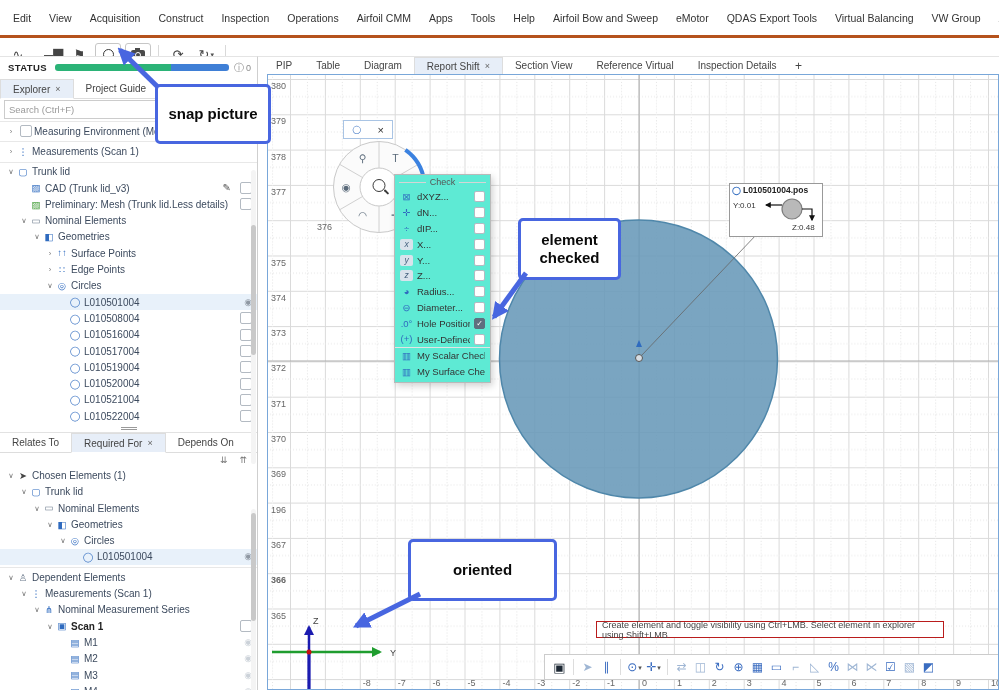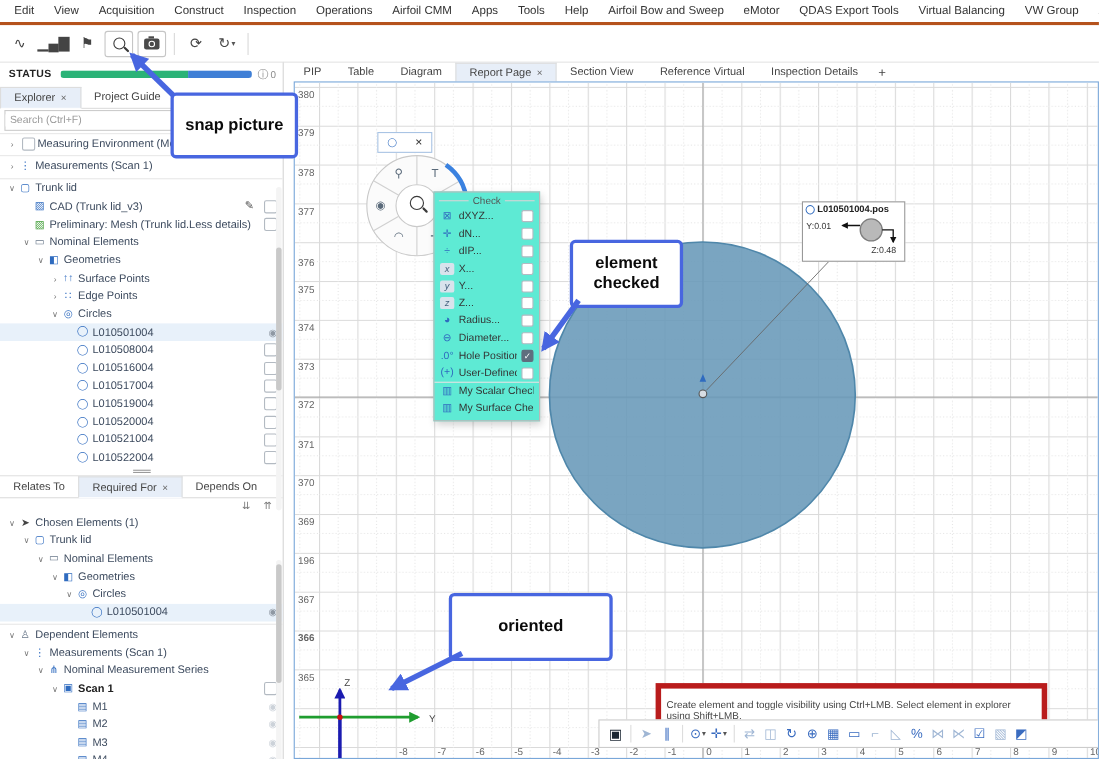--- a/index.html
+++ b/index.html
@@ -1,19 +1,19 @@
 <!DOCTYPE html>
 <html><head>
 <meta charset="utf-8">
 <style>
   html,body{margin:0;padding:0}
   body{width:999px;height:690px;position:relative;overflow:hidden;background:#fff;
        font-family:"Liberation Sans",sans-serif;-webkit-font-smoothing:antialiased}
   
-  .menu-bar{height:20px;display:flex;align-items:center;padding-left:4px}
+  .menu-bar{height:35px;display:flex;align-items:center;padding-left:4px}
   .menu-item{font-size:10.5px;color:#333;padding:0 9px;white-space:nowrap}
   .accent{height:3px;background:#b5521c}
   .toolbar{height:33px;display:flex;align-items:center;padding-left:4px;background:#fff}
   .tbtn{min-width:24px;height:22px;display:flex;align-items:center;justify-content:center;
         font-size:13px;color:#444;margin:0 2px;border-radius:3px;gap:1px}
   .tbtn.boxed{border:1px solid #c6c6c6}
   .tb-glyph{line-height:1}
   .caret{font-size:7px;color:#555}
   .tsep{width:1px;height:20px;background:#d9d9d9;margin:0 5px}
   .mag{width:9px;height:9px;border:1.6px solid #3a3a3a;border-radius:50%;position:relative;display:inline-block}
@@ -62,22 +62,22 @@
   .vsb-thumb{position:absolute;left:0;width:5px;background:#c9c9c9;border-radius:3px}
   
   .main{position:absolute;left:258px;top:56px;right:0;bottom:0;background:#fff;border-top:1px solid #e4e4e4}
   .rtabs{height:17px;display:flex;align-items:stretch;padding-left:6px}
   .rtab{display:flex;align-items:center;gap:5px;padding:0 12px;font-size:10px;color:#444;white-space:nowrap}
   .rtab.active{background:#e7eef8}
   .canvas{position:absolute;left:9px;top:17px;right:0;bottom:0;border:1px solid #79a7d9;background:#fff;overflow:hidden}
   .lyr{position:absolute;left:0;top:0;width:100%;height:100%}
   .ytick{position:absolute;left:3px;font-size:9px;color:#666;z-index:3}
   .xtick{position:absolute;font-size:9px;color:#666;z-index:3}
-  .hint-box{position:absolute;left:328px;top:546px;width:336px;height:15px;border:5px solid #b91c1c;
-            background:#fff;font-size:9px;color:#444;display:flex;align-items:center;padding:12px 5px;z-index:10}
+  .hint-box{position:absolute;left:328px;top:546px;width:336px;height:15px;border:1px solid #b91c1c;
+            background:#fff;font-size:9px;color:#444;display:flex;align-items:center;padding:0 5px;z-index:10}
   .bottom-bar{position:absolute;left:276px;top:579px;width:452px;height:24px;border:1px solid #ccc;background:#fff;
               display:flex;align-items:center;padding:0 5px;z-index:11}
   .bicon{font-size:12px;color:#3a6cc0;min-width:19px;text-align:center;line-height:1;display:flex;
          align-items:center;justify-content:center;gap:1px}
   .bicon.dark{color:#1c2733;font-size:13px}
   .bicon.muted{color:#9fb6d4}
   .bsep{width:1px;height:16px;background:#ddd;margin:0 4px}
   
   .check-menu{position:absolute;left:126px;top:99px;width:95px;background:#5eead4;border:1px solid #b9b9b9;
               box-shadow:2px 3px 7px rgba(0,0,0,.18);z-index:30;padding-bottom:2px}
@@ -407,21 +407,21 @@
       <div class="ptab rtab">
         <span>PIP</span>
       </div>
       <div class="ptab rtab">
         <span>Table</span>
       </div>
       <div class="ptab rtab">
         <span>Diagram</span>
       </div>
       <div class="ptab rtab active">
-        <span>Report Page</span>
+        <span>Report Shift</span>
         <span class="tab-close">×</span>
       </div>
       <div class="ptab rtab">
         <span>Section View</span>
       </div>
       <div class="ptab rtab">
         <span>Reference Virtual</span>
       </div>
       <div class="ptab rtab">
         <span>Inspection Details</span>
@@ -462,21 +462,21 @@
       <circle cx="41" cy="577" r="2.5" fill="#cc1111"></circle>
       <text x="122" y="581" font-size="9" fill="#444">Y</text>
       <text x="45" y="549" font-size="9" fill="#444">Z</text>
     </svg>
 
     <div id="yticks">
         <div class="ytick" style="top: 6px;">380</div>
         <div class="ytick" style="top: 41.3px;">379</div>
         <div class="ytick" style="top: 76.6px;">378</div>
         <div class="ytick" style="top: 111.9px;">377</div>
-        <div class="ytick" style="top: 159px;">376</div>
+        <div class="ytick" style="top: 147px; margin-left: 46px;">376</div>
         <div class="ytick" style="top: 182.5px;">375</div>
         <div class="ytick" style="top: 217.8px;">374</div>
         <div class="ytick" style="top: 253.1px;">373</div>
         <div class="ytick" style="top: 288.4px;">372</div>
         <div class="ytick" style="top: 323.7px;">371</div>
         <div class="ytick" style="top: 359px;">370</div>
         <div class="ytick" style="top: 394.3px;">369</div>
         <div class="ytick" style="top: 429.6px;">196</div>
         <div class="ytick" style="top: 464.9px;">367</div>
         <div class="ytick" style="top: 500.2px; font-weight: bold;">366</div>

